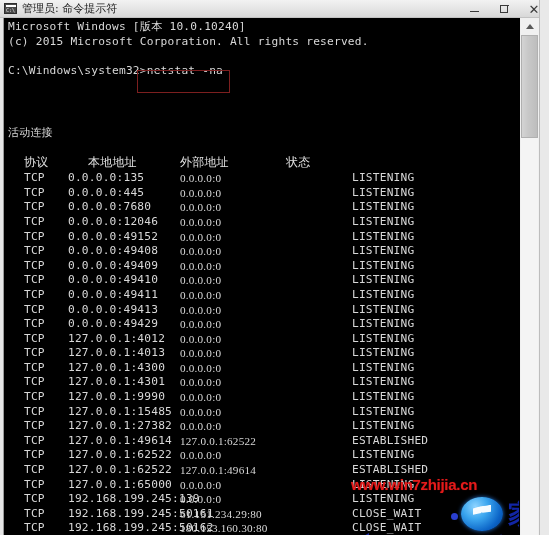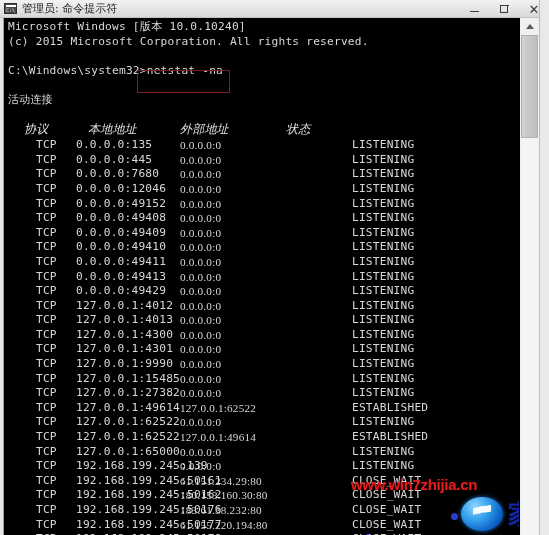--- a/index.html
+++ b/index.html
@@ -155,37 +155,37 @@
     white-space: pre;
     letter-spacing: 0.2px;
   }
   .term .line {
     height: 14.6px;
     white-space: pre;
   }
   .cn {
     font-family: "DejaVu Sans", sans-serif;
     font-size: 11px;
+    margin-top: 33px;
   }
 
   
   .row {
     height: 14.6px;
     position: relative;
     white-space: pre;
   }
-  .c-proto { position: absolute; left: 28px; }
-  .c-local { position: absolute; left: 68px; }
+  .c-proto { position: absolute; left: 16px; }
+  .c-local { position: absolute; left: 60px; }
   .c-foreign { position: absolute; font-family: Liberation Serif, serif; }
   .c-state { position: absolute; left: 344px; }
 
   .hdr {
     position: relative;
     height: 16px;
-    font-style: italic;
   }
   .hdr span {
     position: absolute;
     font-family: "DejaVu Sans", sans-serif;
     font-size: 12px;
     color: #e0e0e0;
   }
   .h-proto { left: 16px; }
   .h-local { left: 60px; margin-left: 20px; }
   .h-foreign { left: 172px; }

